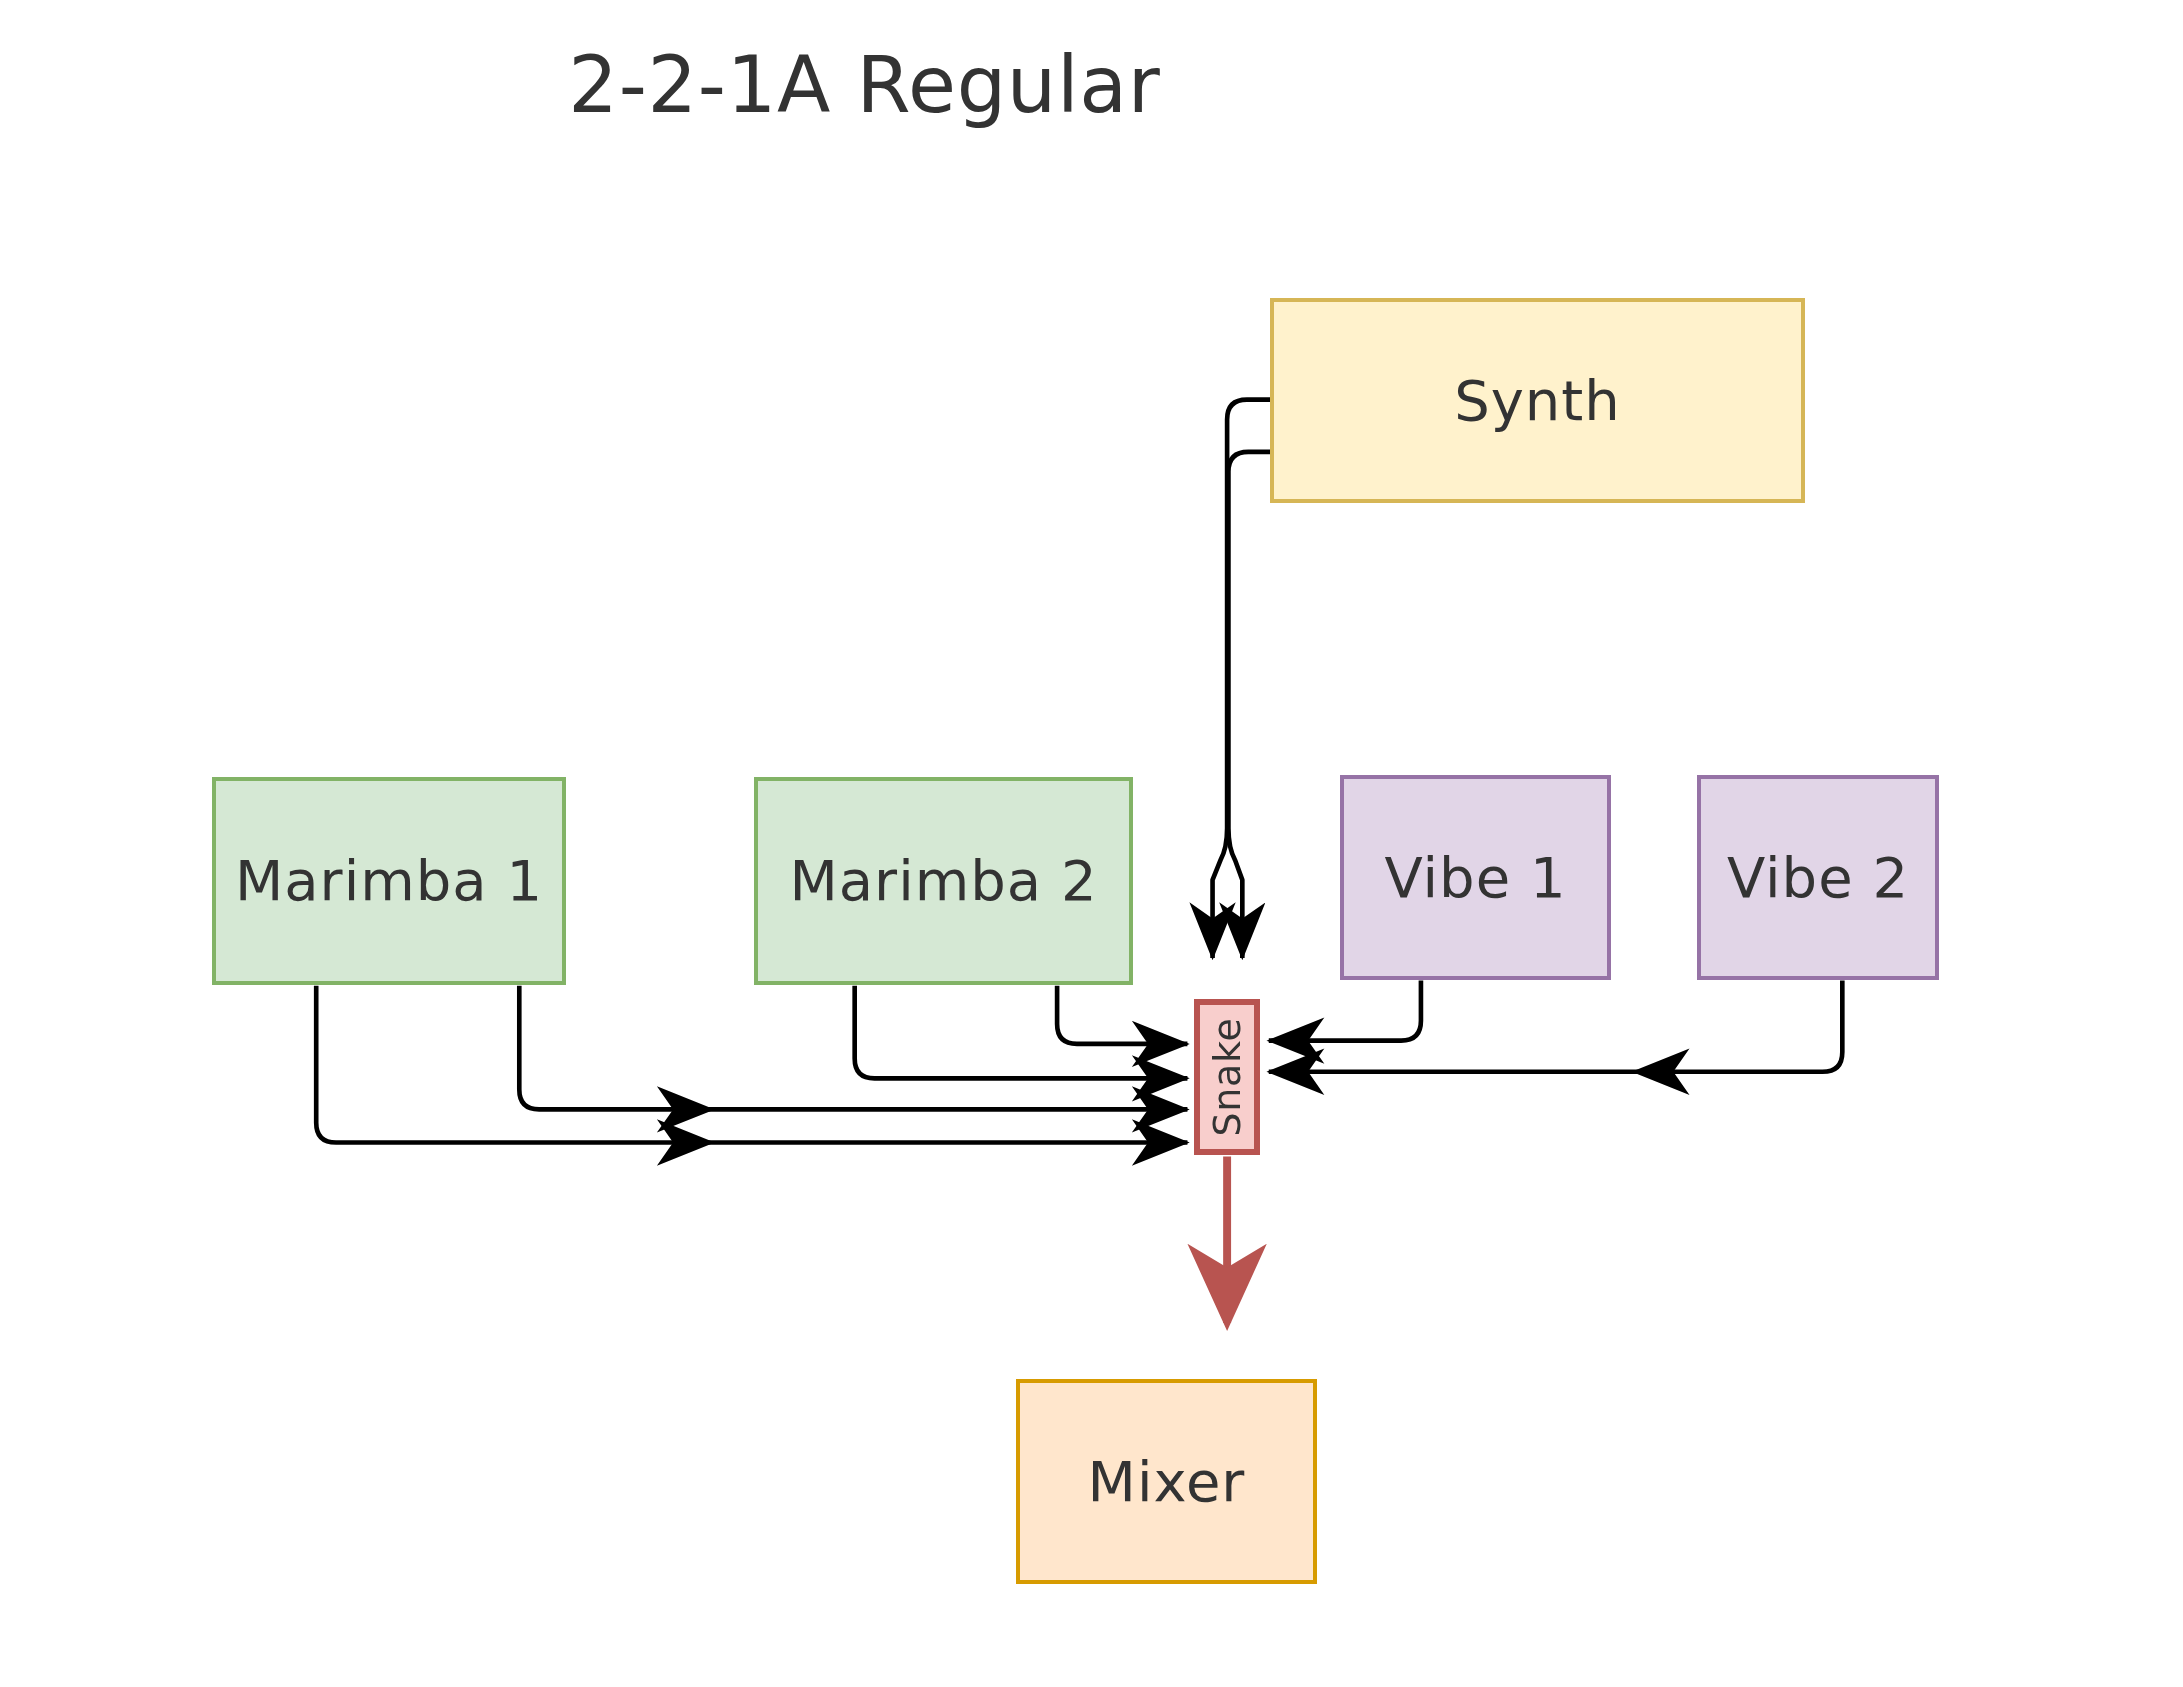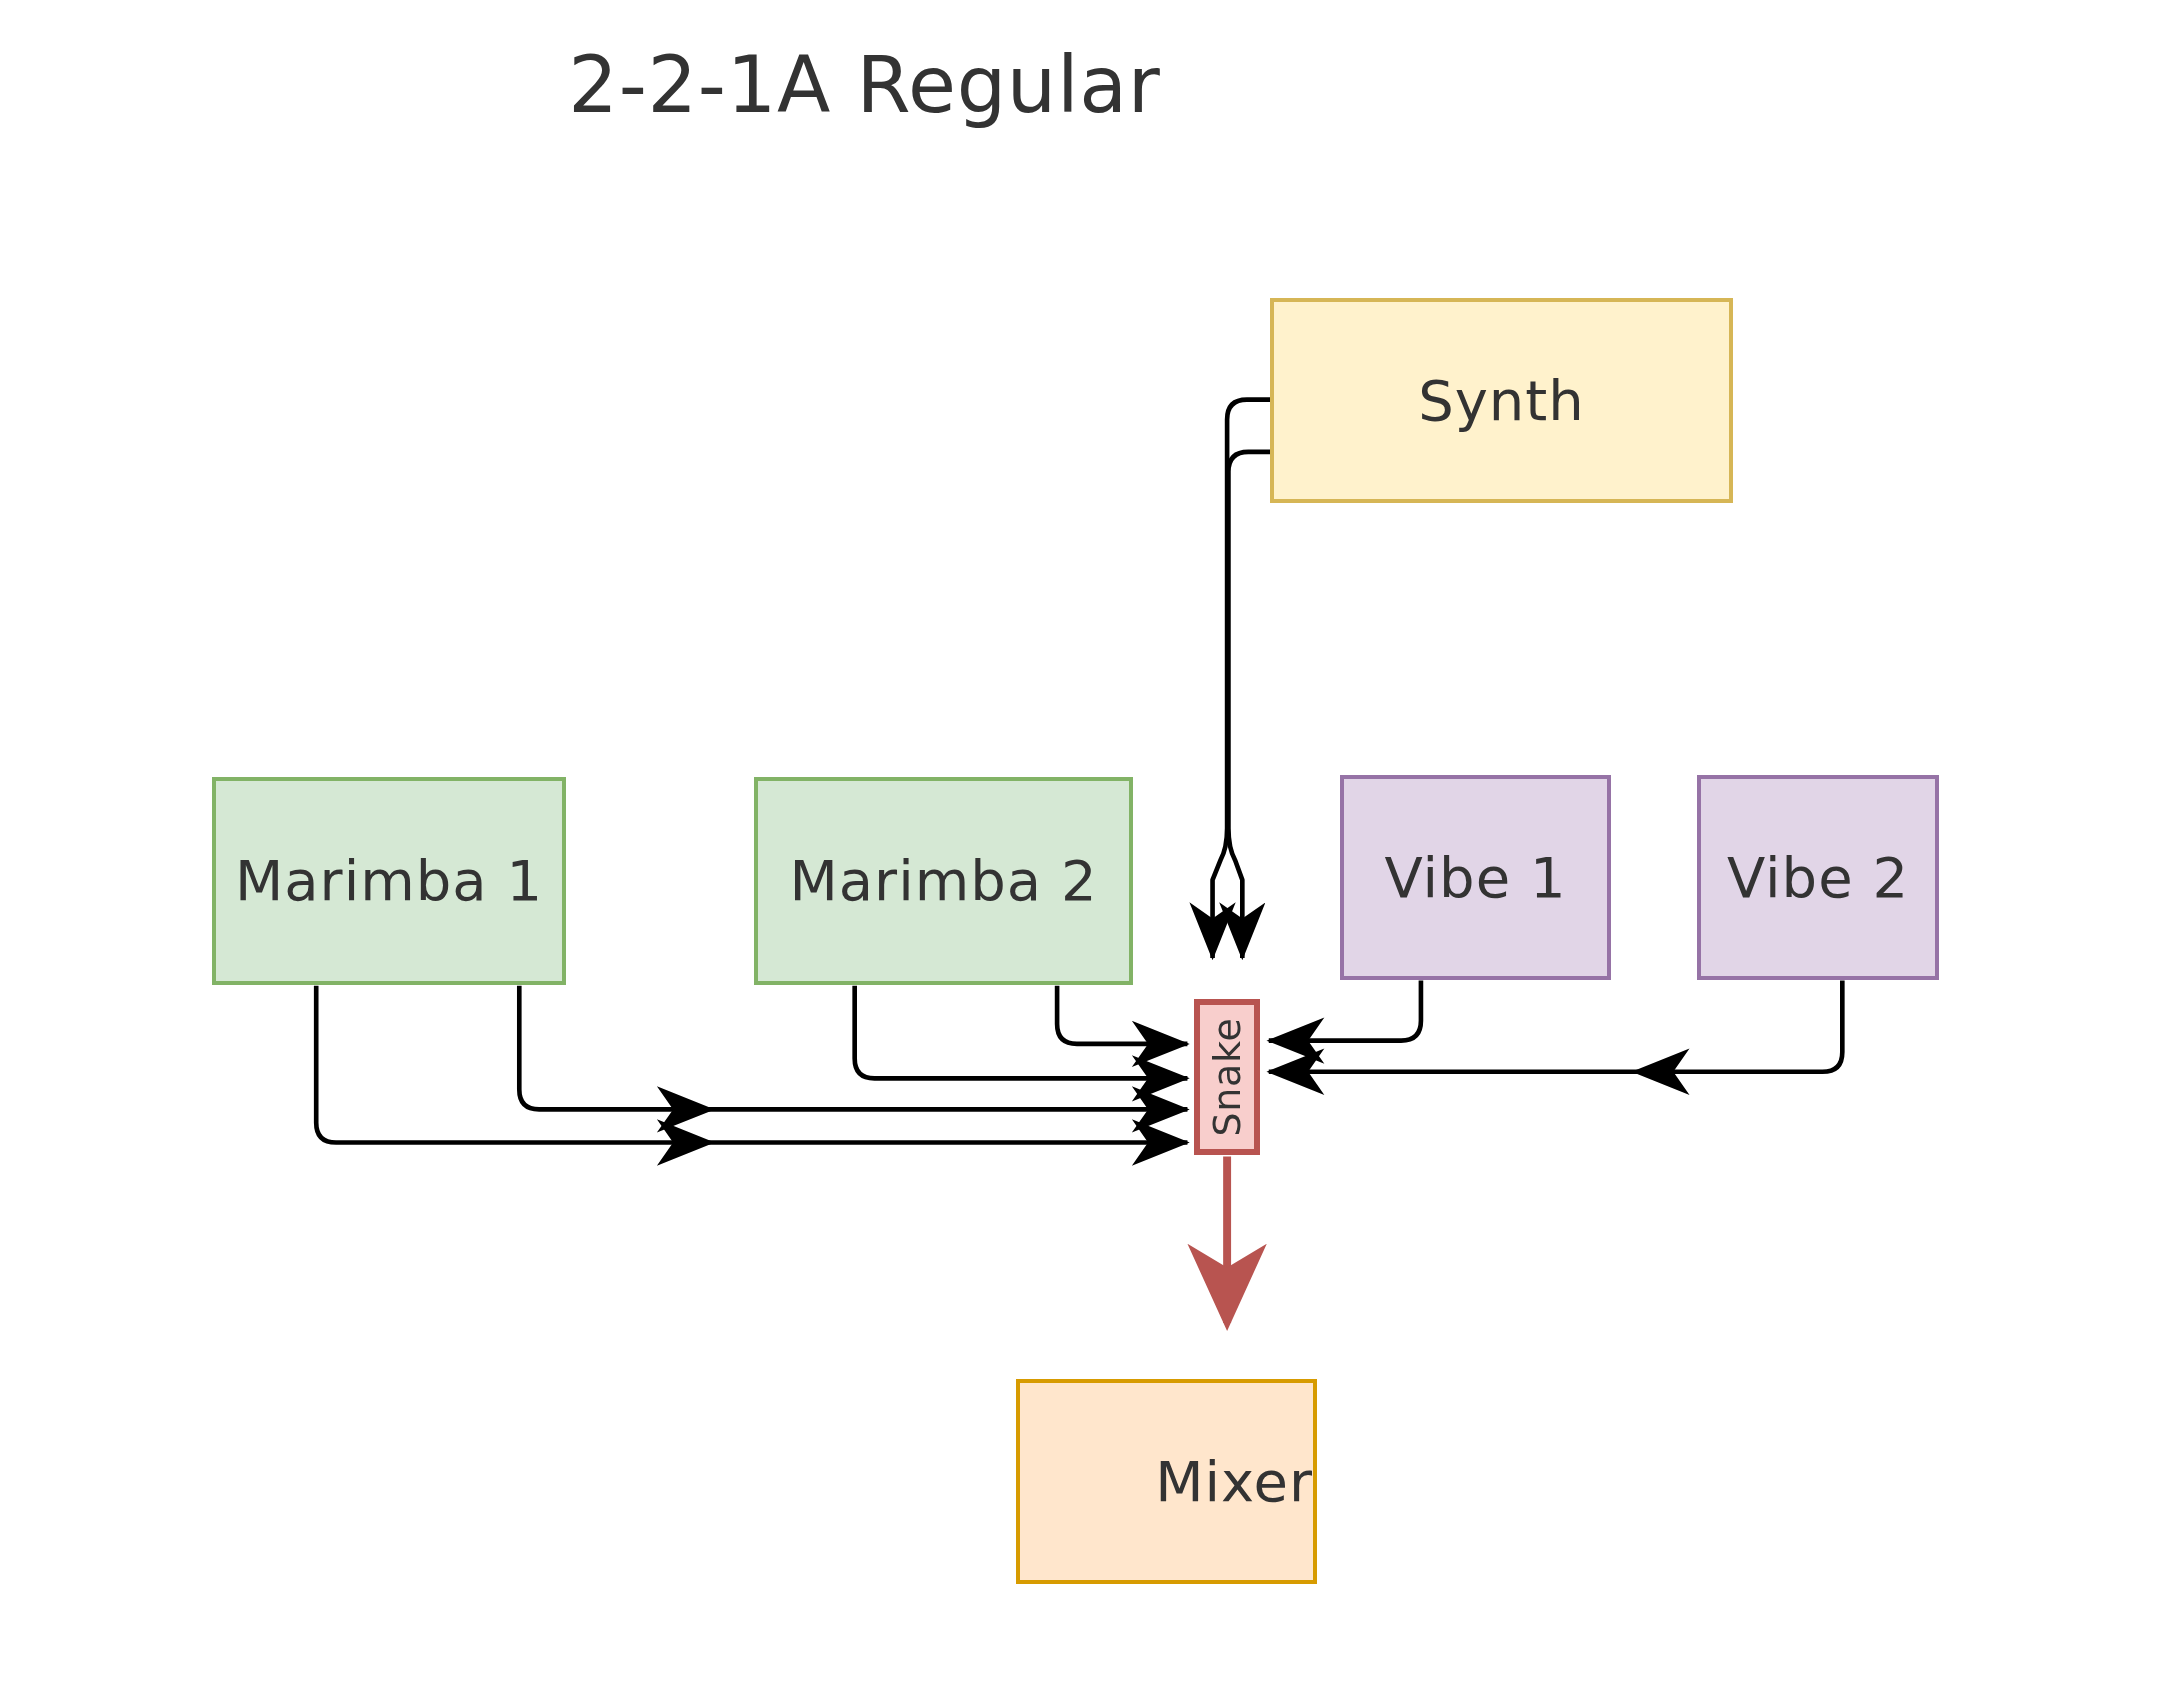--- a/index.html
+++ b/index.html
@@ -56,22 +56,22 @@
   .node-green  { background:#d5e8d4; border-color:#82b366; }
   .node-purple { background:#e1d5e7; border-color:#9673a6; }
   .node-yellow { background:#fff2cc; border-color:#d6b656; }
   .node-orange { background:#ffe6cc; border-color:#d79b00; }
   .node-pink   { background:#f8cecc; border-color:#b85450; }
 
   #node-marimba1 { left:212px;  top:777px; width:354px; height:208px; }
   #node-marimba2 { left:754px; top:777px; width:379px; height:208px; }
   #node-vibe1    { left:1293px; top:775px; width:271px; height:205px;margin-left:47px; }
   #node-vibe2    { left:1697px; top:775px; width:242px; height:205px; }
-  #node-synth    { left:1270px; top:298px;  width:463px; height:205px; }
-  #node-mixer    { left:1016px; top:1379px; width:301px; height:205px;justify-content:flex-end; }
+  #node-synth    { left:1270px; top:298px;  width:535px; height:205px; }
+  #node-mixer    { left:1016px; top:1379px; width:301px; height:205px; }
   #node-snake    {
     left:1194px; top:999px; width:66px; height:156px;
     border-width:6px;
   }
   #node-snake .vlabel {
     transform: rotate(-90deg);
     white-space: nowrap;
     font-size: 38px;
     letter-spacing: 0.7px;
   }

